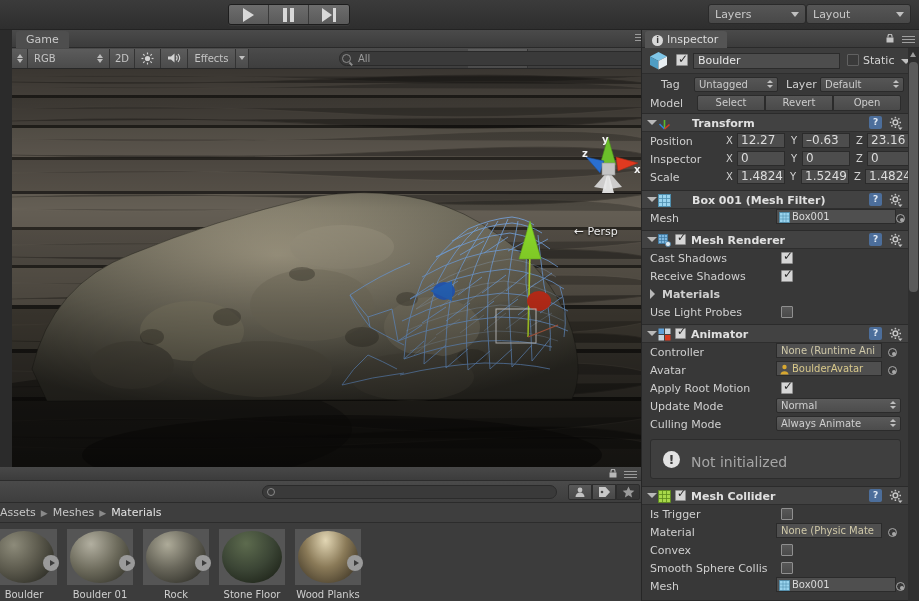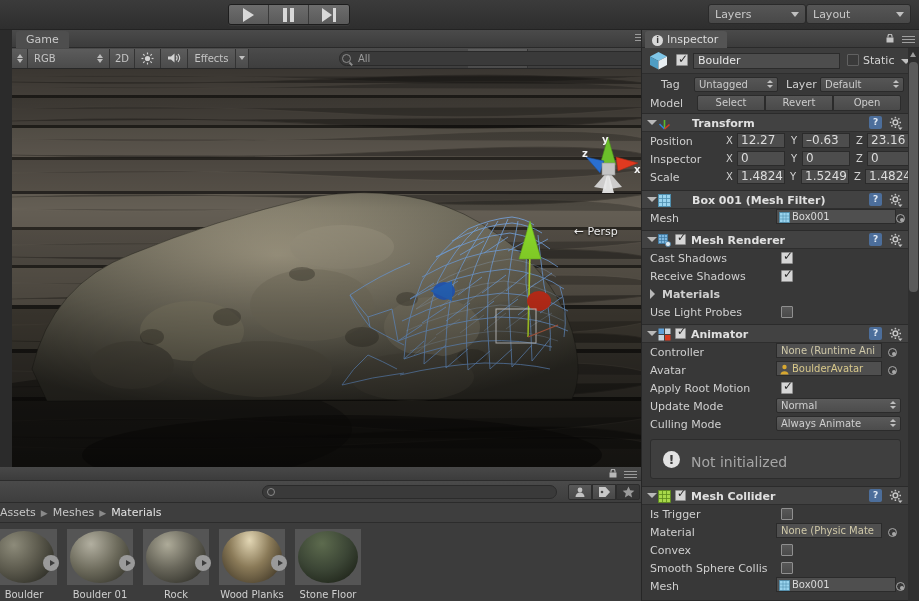--- a/index.html
+++ b/index.html
@@ -569,32 +569,32 @@
       <div class="thumbwrap">
         <div class="sphere" style="background:radial-gradient(circle at 36% 26%, #aeab99, #68665a 45%, #1f1f1a 100%);"></div>
         <div class="playdot">
             <b></b>
           </div>
       </div>
       <div class="alabel">Rock</div>
     </div>
     <div class="asset">
       <div class="thumbwrap">
+        <div class="sphere" style="background:radial-gradient(circle at 40% 24%, #5d6b4e, #3b4535 50%, #14180f 100%);"></div>
+      </div>
+      <div class="alabel">Stone Floor</div>
+    </div>
+    <div class="asset">
+      <div class="thumbwrap">
         <div class="sphere" style="background:radial-gradient(ellipse at 46% 18%, #e2d6b4, #8a7a58 45%, #2a2318 100%);"></div>
         <div class="playdot">
             <b></b>
           </div>
       </div>
       <div class="alabel">Wood Planks</div>
-    </div>
-    <div class="asset">
-      <div class="thumbwrap">
-        <div class="sphere" style="background:radial-gradient(circle at 40% 24%, #5d6b4e, #3b4535 50%, #14180f 100%);"></div>
-      </div>
-      <div class="alabel">Stone Floor</div>
     </div>
   </div>
 </div>
 
 <div id="inspector">
 
   <div id="insp-tabbar">
     <div id="insp-tab">
       <span id="insp-tab-icon">i</span>
       <span>Inspector</span>

